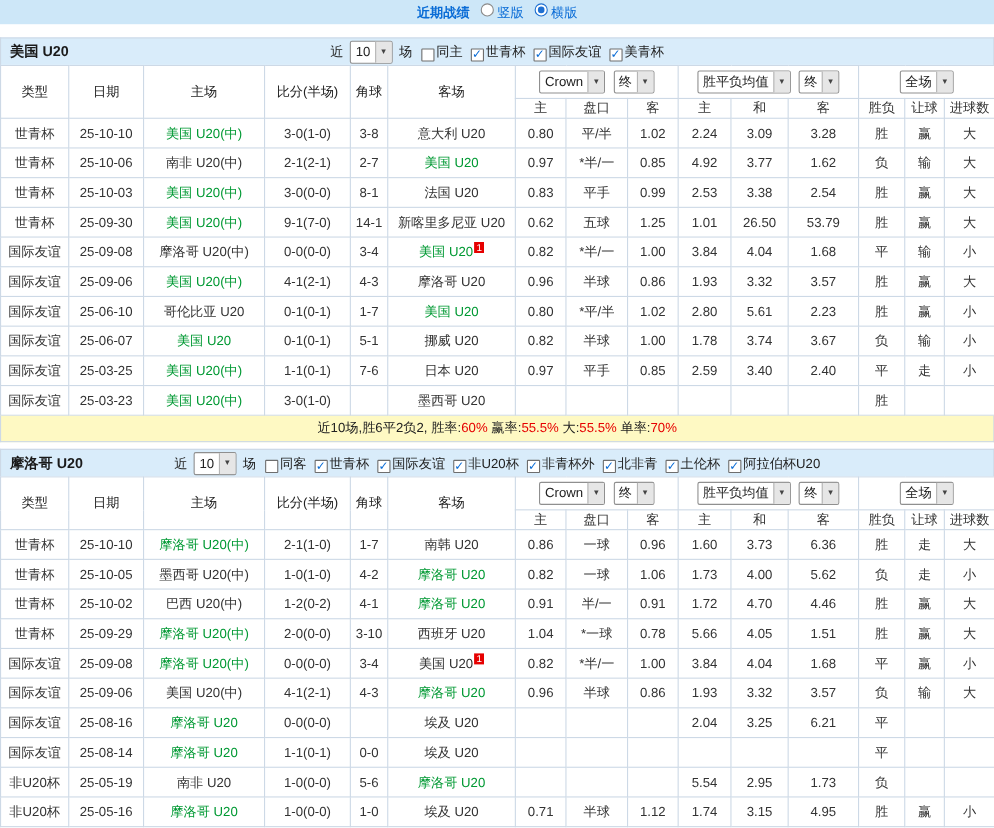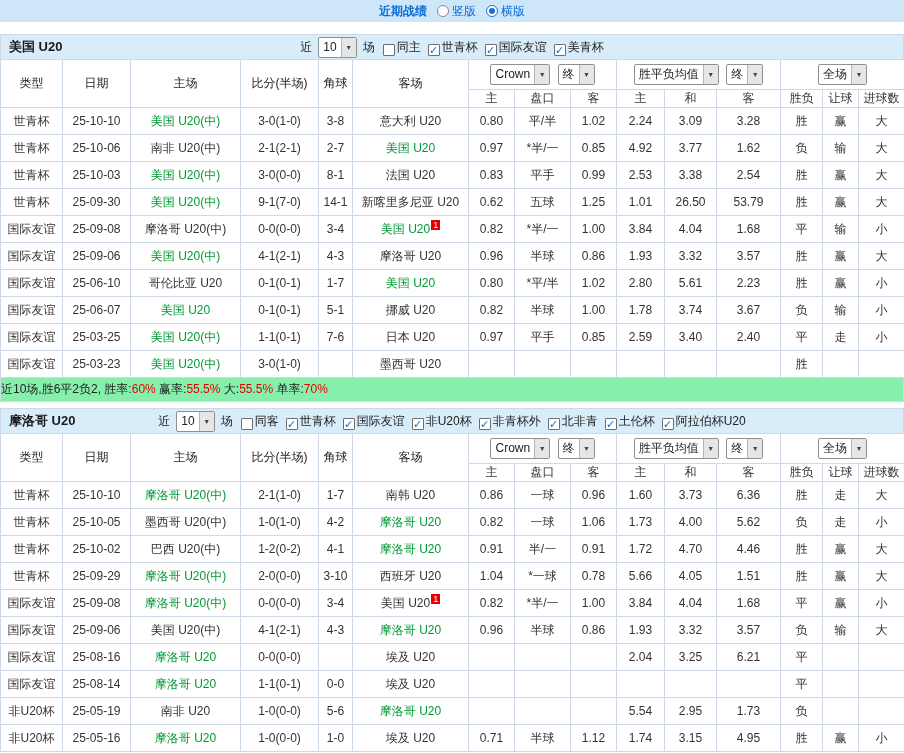--- a/index.html
+++ b/index.html
@@ -2,21 +2,21 @@
 <html style="--red: #e60000; --green: #009933; --blue: #0a6cd6; --type_green: #55a055; --type_blue: #5b7bd5; --type_teal: #2f9599; --featured: #009933; --score: #e60000; --title: #0a6cd6; --topbar_bg: #cde7f8; --bar_bg: #d9ecfa; --border: #cdd9e6;"><head>
 <meta charset="utf-8">
 <style>
   * { margin:0; padding:0; box-sizing:border-box; }
   html,body { width:904px; height:753px; overflow:hidden; background:#fff;
     font-family:"Liberation Sans","DejaVu Sans",sans-serif; font-size:12px; color:#222; }
 
   .topbar { height:22px; background:var(--topbar_bg); display:flex; align-items:center;
     justify-content:center; gap:10px; }
   .topbar .title { color:var(--title); font-weight:bold; font-size:12px; }
-  .ropt { display:inline-flex; align-items:center; gap:3px; cursor:pointer; }
+  .ropt { display:inline-flex; align-items:flex-start; gap:3px; cursor:pointer; }
   .rlabel { color:var(--title); font-size:12px; }
   .radio { width:12px; height:12px; border:1px solid #8a8a8a; border-radius:50%;
     background:#fff; display:inline-block; position:relative; }
   .radio.on { border-color:#1d6fd1; }
   .radio.on::after { content:""; position:absolute; left:2px; top:2px; right:2px; bottom:2px;
     border-radius:50%; background:#1d6fd1; }
 
   .spacer { height:12px; }
   .gap6 { height:6px; }
 
@@ -49,22 +49,22 @@
   td.score { color:var(--score); }
   td.odds { color:#444; }
   .feat { color:var(--featured); }
   .team span { cursor:pointer;margin-top:20px; }
   sup.rc { background:var(--red); color:#fff; font-size:9px; line-height:10px;
     padding:0 2px; margin-left:1px; display:inline-block; }
   .c-red { color:var(--red); }
   .c-green { color:var(--green); }
   .c-blue { color:var(--blue); }
 
-  .summary { height:24px; line-height:23px; 
-    border:1px solid var(--border); border-top:none; background:#86efac; color:#222; }
+  .summary { height:24px; line-height:23px; text-align:center;
+    border:1px solid var(--border); border-top:none; background:#fef9c3; color:#222; }
   .summary span { white-space:pre; }
 </style>
 </head>
 <body>
 
 <div class="topbar">
   <span class="title">近期战绩</span>
   <label class="ropt">
     <span class="radio"></span>
     <span class="rlabel">竖版</span>

